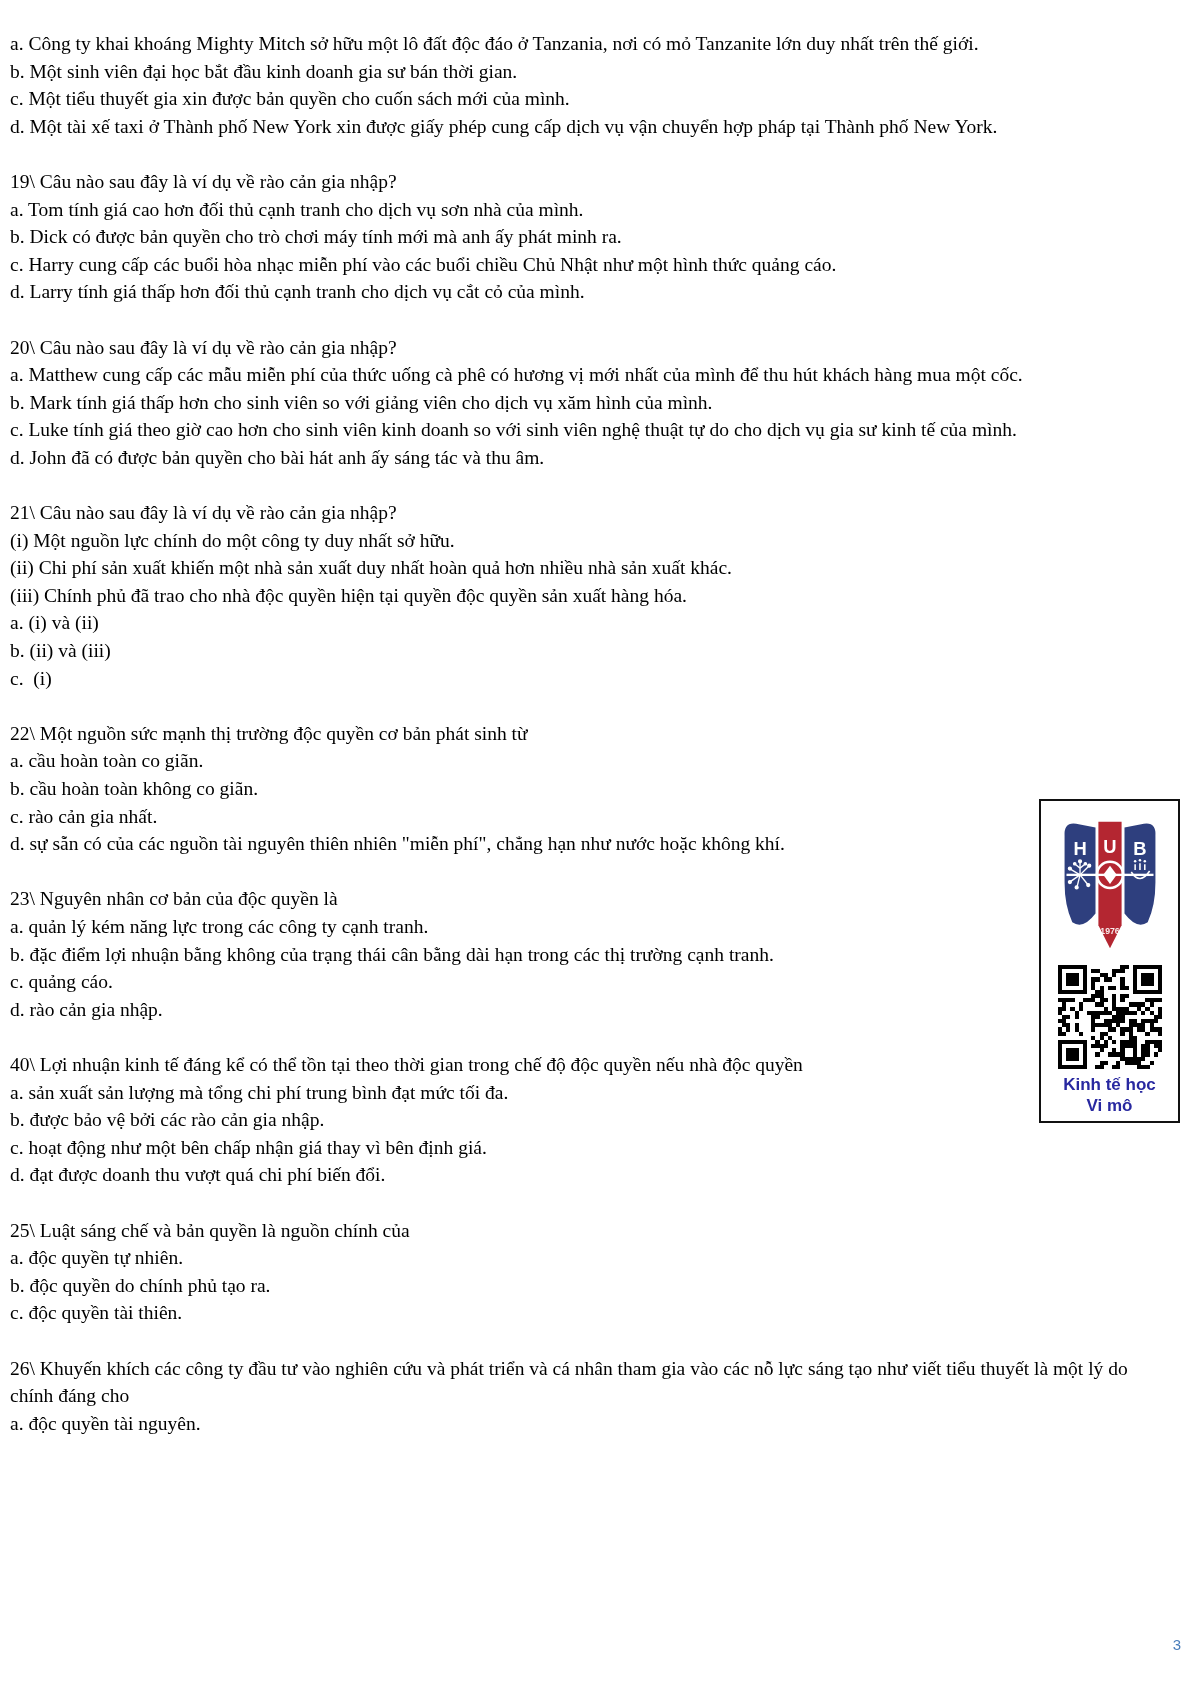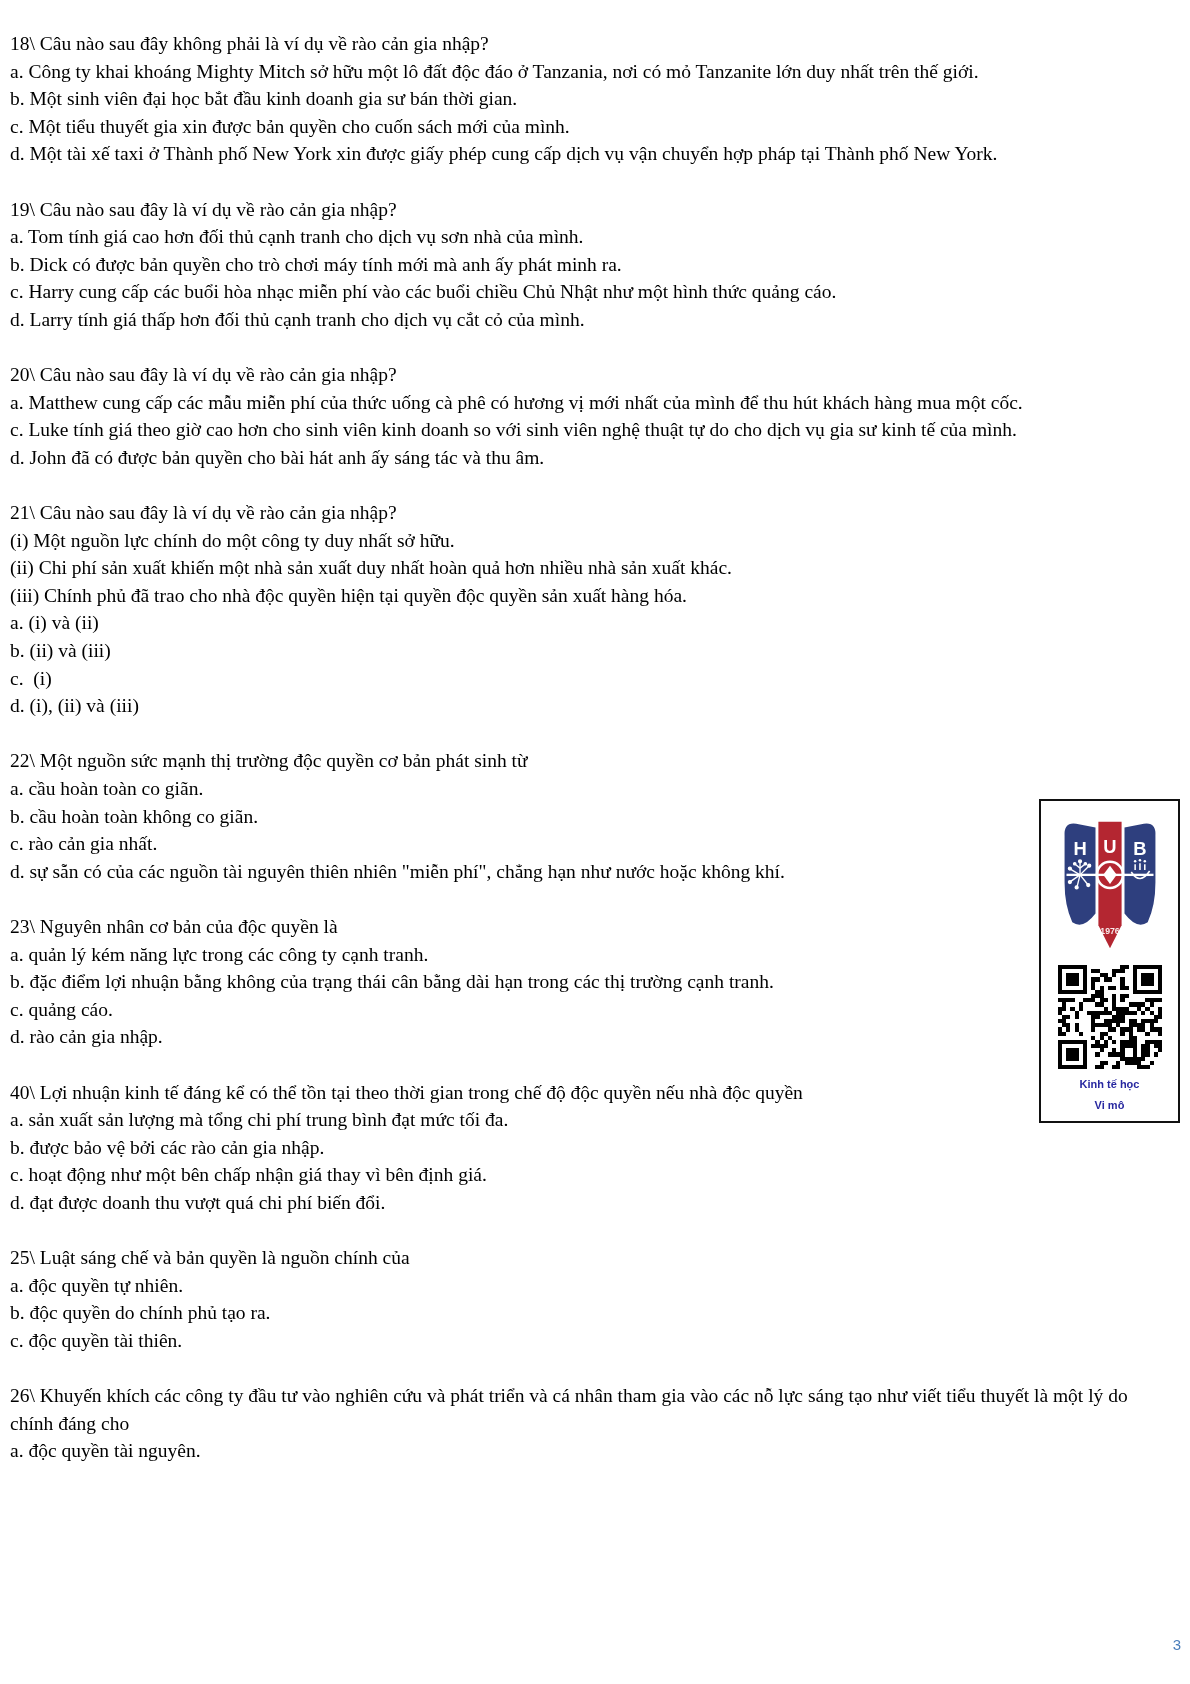--- a/index.html
+++ b/index.html
@@ -13,63 +13,62 @@
   .line{white-space:pre-wrap;}
   .bold{font-weight:400;}
   .logo-box{
     position:absolute;left:1039px;top:799px;width:141px;height:324px;
     background:#fff;border:2px solid #111;box-sizing:border-box;text-align:center;
   }
   .shield{display:block;margin:12px auto 0;width:98px;height:145px;}
   .qr{display:block;margin:7px auto 0;width:104px;height:104px;shape-rendering:crispEdges;}
   .caption{
     margin-top:5px;font-family:"Liberation Sans", sans-serif;font-weight:700;
-    font-size:11px;line-height:21px;
+    font-size:17px;line-height:21px;
   }
   .page-number{
     position:absolute;right:9px;top:1631px;
     font-family:"Liberation Sans", sans-serif;font-size:15px;
   }
   .shield text{font-family:"Liberation Sans", sans-serif;font-weight:700;}
 </style>
 </head>
 <body>
 
 <div class="page">
 
   <div id="content">
       <div class="qblock">
-        <div class="line prompt">18\ Câu nào sau đây không phải là ví dụ về rào cản gia nhập?</div>
         <div class="line opt">a. Công ty khai khoáng Mighty Mitch sở hữu một lô đất độc đáo ở Tanzania, nơi có mỏ Tanzanite lớn duy nhất trên thế giới.</div>
         <div class="line opt bold">b. Một sinh viên đại học bắt đầu kinh doanh gia sư bán thời gian.</div>
         <div class="line opt">c. Một tiểu thuyết gia xin được bản quyền cho cuốn sách mới của mình.</div>
         <div class="line opt">d. Một tài xế taxi ở Thành phố New York xin được giấy phép cung cấp dịch vụ vận chuyển hợp pháp tại Thành phố New York.</div>
       </div>
       <div class="qblock">
         <div class="line prompt">19\ Câu nào sau đây là ví dụ về rào cản gia nhập?</div>
         <div class="line opt">a. Tom tính giá cao hơn đối thủ cạnh tranh cho dịch vụ sơn nhà của mình.</div>
         <div class="line opt bold">b. Dick có được bản quyền cho trò chơi máy tính mới mà anh ấy phát minh ra.</div>
         <div class="line opt">c. Harry cung cấp các buổi hòa nhạc miễn phí vào các buổi chiều Chủ Nhật như một hình thức quảng cáo.</div>
         <div class="line opt">d. Larry tính giá thấp hơn đối thủ cạnh tranh cho dịch vụ cắt cỏ của mình.</div>
       </div>
       <div class="qblock">
         <div class="line prompt">20\ Câu nào sau đây là ví dụ về rào cản gia nhập?</div>
         <div class="line opt">a. Matthew cung cấp các mẫu miễn phí của thức uống cà phê có hương vị mới nhất của mình để thu hút khách hàng mua một cốc.</div>
+        <div class="line opt">b. Mark tính giá thấp hơn cho sinh viên so với giảng viên cho dịch vụ xăm hình của mình.</div>
         <div class="line opt">c. Luke tính giá theo giờ cao hơn cho sinh viên kinh doanh so với sinh viên nghệ thuật tự do cho dịch vụ gia sư kinh tế của mình.</div>
         <div class="line opt bold">d. John đã có được bản quyền cho bài hát anh ấy sáng tác và thu âm.</div>
       </div>
       <div class="qblock">
         <div class="line prompt">21\ Câu nào sau đây là ví dụ về rào cản gia nhập?</div>
         <div class="line item">(i) Một nguồn lực chính do một công ty duy nhất sở hữu.</div>
         <div class="line item">(ii) Chi phí sản xuất khiến một nhà sản xuất duy nhất hoàn quả hơn nhiều nhà sản xuất khác.</div>
         <div class="line item">(iii) Chính phủ đã trao cho nhà độc quyền hiện tại quyền độc quyền sản xuất hàng hóa.</div>
         <div class="line opt">a. (i) và (ii)</div>
         <div class="line opt">b. (ii) và (iii)</div>
         <div class="line opt">c.  (i)</div>
-        <div class="line opt bold">d. (i), (ii) và (iii)</div>
       </div>
       <div class="qblock">
         <div class="line prompt">22\ Một nguồn sức mạnh thị trường độc quyền cơ bản phát sinh từ</div>
         <div class="line opt">a. cầu hoàn toàn co giãn.</div>
         <div class="line opt">b. cầu hoàn toàn không co giãn.</div>
         <div class="line opt bold">c. rào cản gia nhất.</div>
         <div class="line opt">d. sự sẵn có của các nguồn tài nguyên thiên nhiên "miễn phí", chẳng hạn như nước hoặc không khí.</div>
       </div>
       <div class="qblock">
         <div class="line prompt">23\ Nguyên nhân cơ bản của độc quyền là</div>

